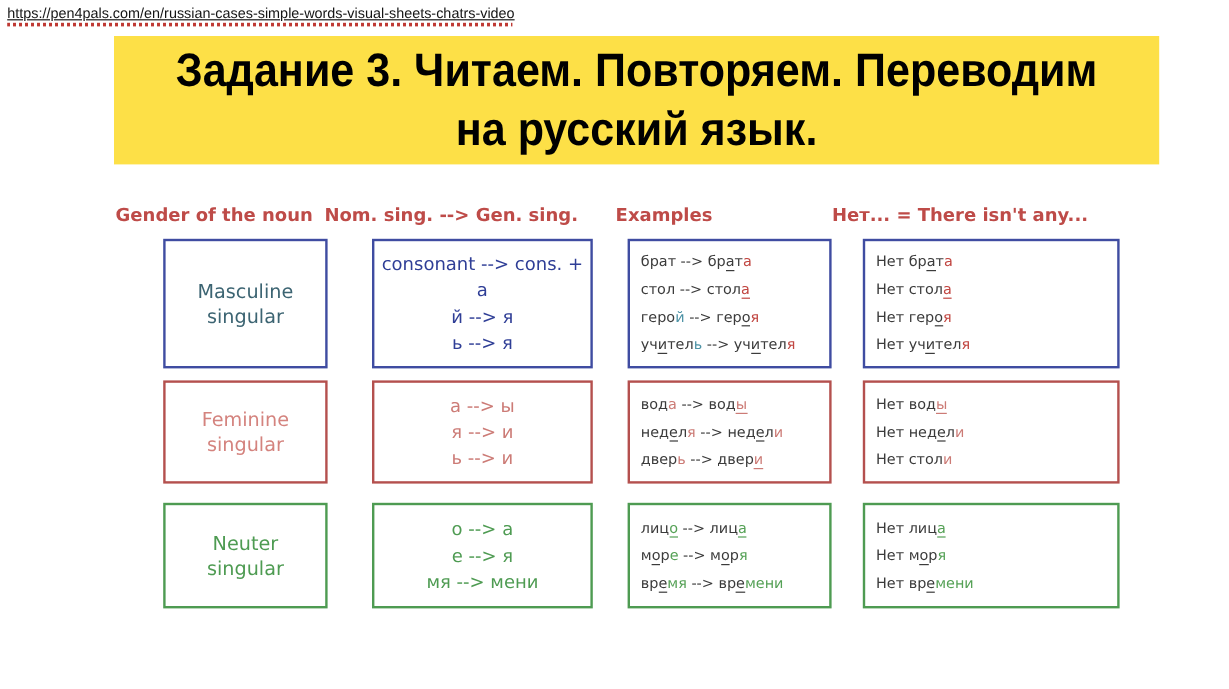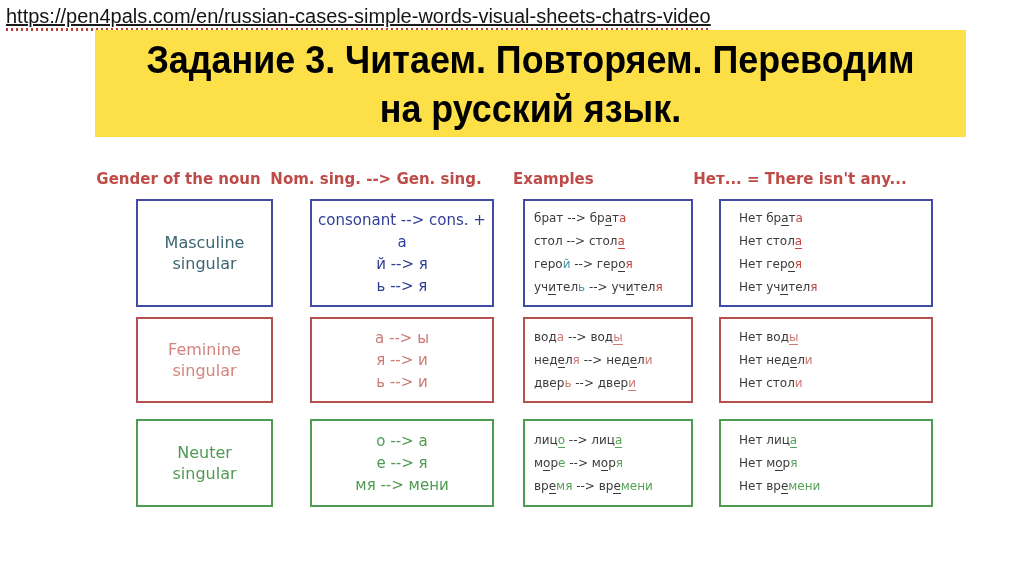--- a/index.html
+++ b/index.html
@@ -5,21 +5,21 @@
   html,body{margin:0;padding:0;}
   body{
     width:1024px;height:574px;position:relative;background:#ffffff;
     font-family:"DejaVu Sans","Liberation Sans",sans-serif;overflow:hidden;
     --tx:#3b3b3b;
   }
 
   
   .url{
     position:absolute;left:6px;top:5px;
-    font-family:"Liberation Sans",sans-serif;font-size:20px;line-height:1.15;
+    font-family:"Liberation Sans",sans-serif;font-size:12px;line-height:1.15;
     color:#141414;text-decoration:underline;text-decoration-color:#1a1a1a;
     cursor:pointer;
   }
   .url::after{
     content:"";position:absolute;left:0;right:2px;bottom:-3px;height:3px;
     background:repeating-linear-gradient(90deg,#bf3a34 0 2px,transparent 2px 5px);
   }
 
   
   .title-box{
@@ -53,21 +53,21 @@
   .box{
     position:absolute;top:0;height:100%;box-sizing:border-box;
     border:2px solid var(--bd);background:#fff;
     display:flex;flex-direction:column;justify-content:center;margin-left:26px;
   }
   .box-gender{left:110px;width:137px;align-items:center;text-align:center;
     color:var(--gc);font-size:16px;line-height:21px;}
   .box-rule{left:284px;width:184px;align-items:center;text-align:center;
     color:var(--rc);font-size:15px;line-height:22px;}
   .box-examples{left:497px;width:170px;padding-left:9px;}
-  .box-net{left:693px;width:214px;padding-left:18px;}
+  .box-net{left:693px;width:214px;padding-left:9px;}
 
   .line{font-size:12px;line-height:23px;white-space:pre;}
   .s-n{color:var(--tx);}
   .s-nu{color:var(--tx);border-bottom:1.5px solid currentColor;}
   .s-a{color:var(--acc);}
   .s-au{color:var(--acc);border-bottom:1.5px solid currentColor;}
   .s-t{color:var(--hl);}
 </style>
 </head>
 <body>

